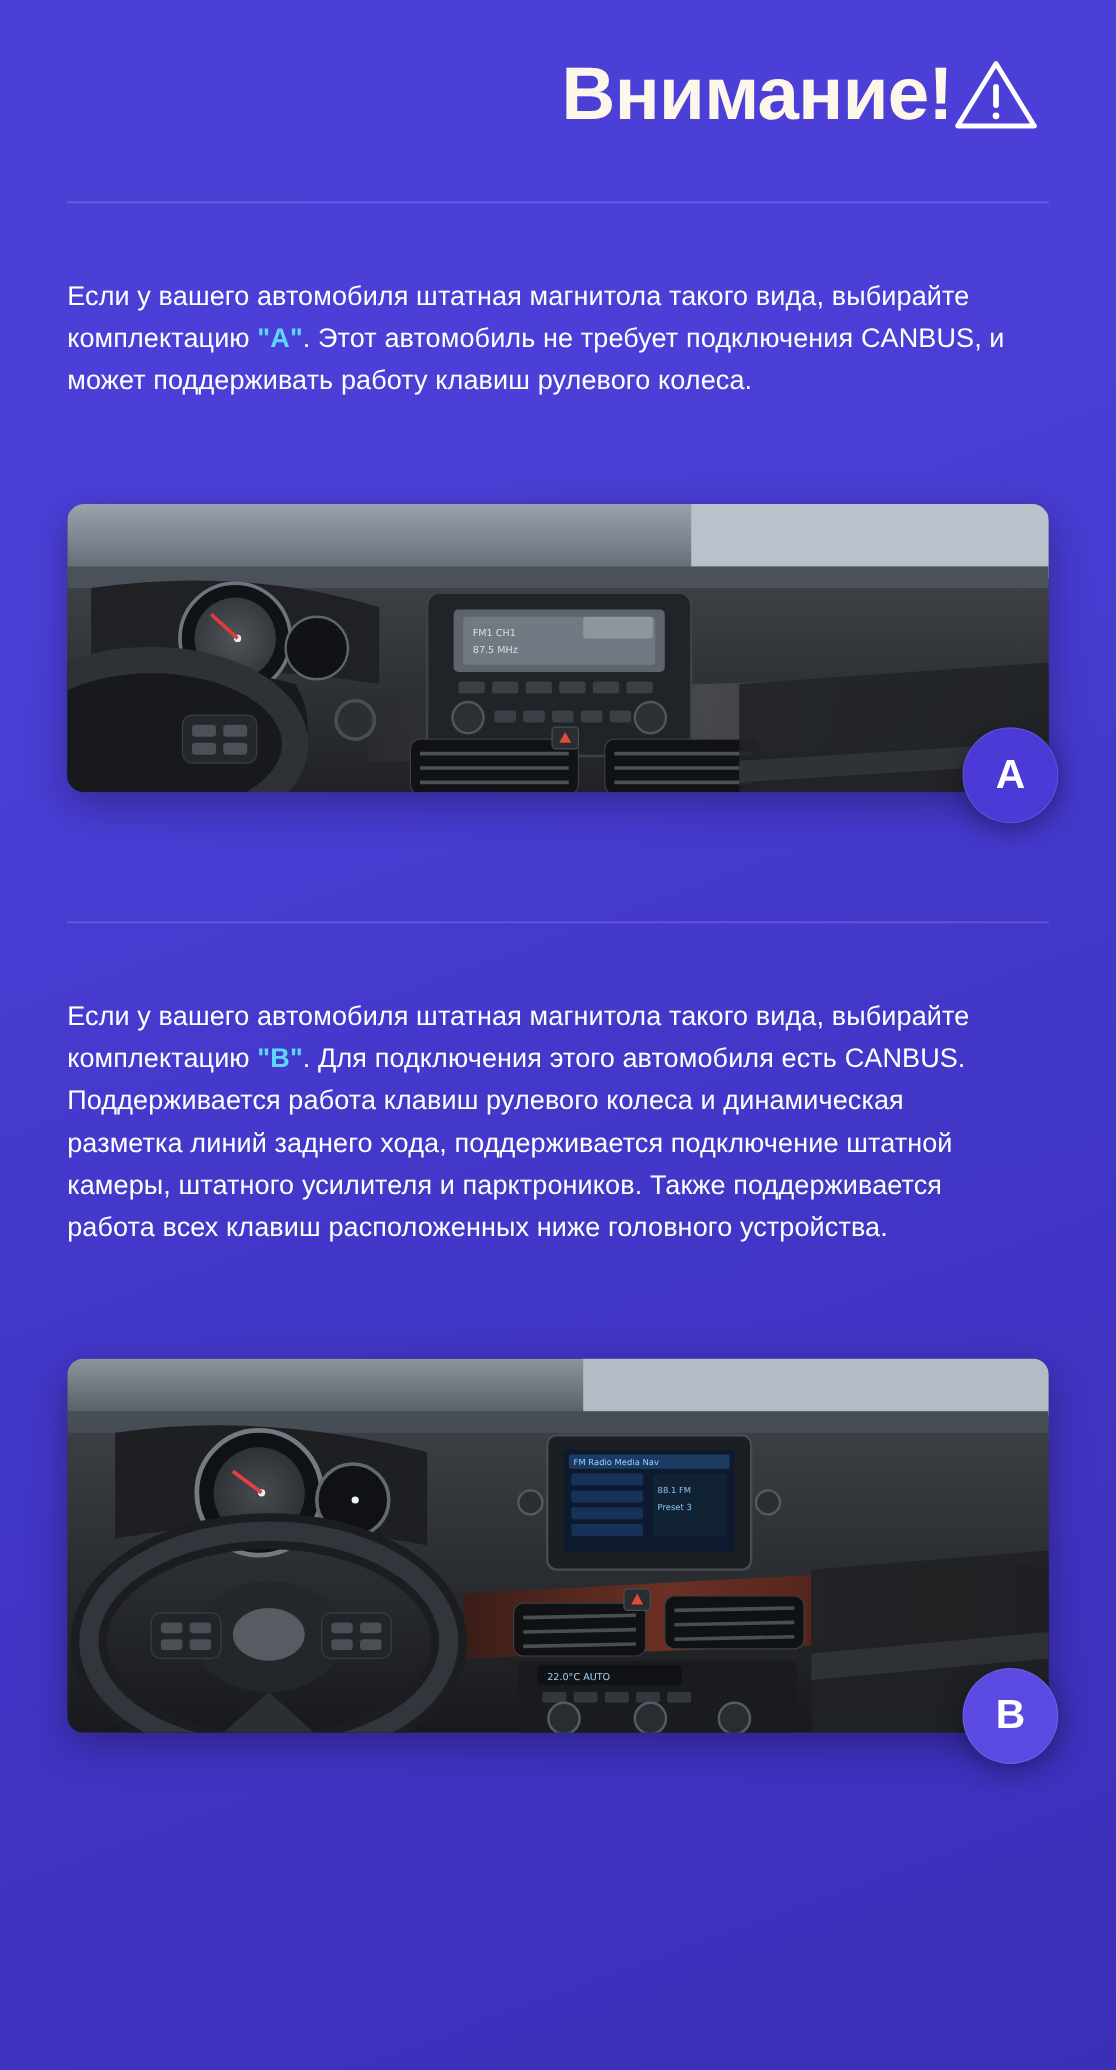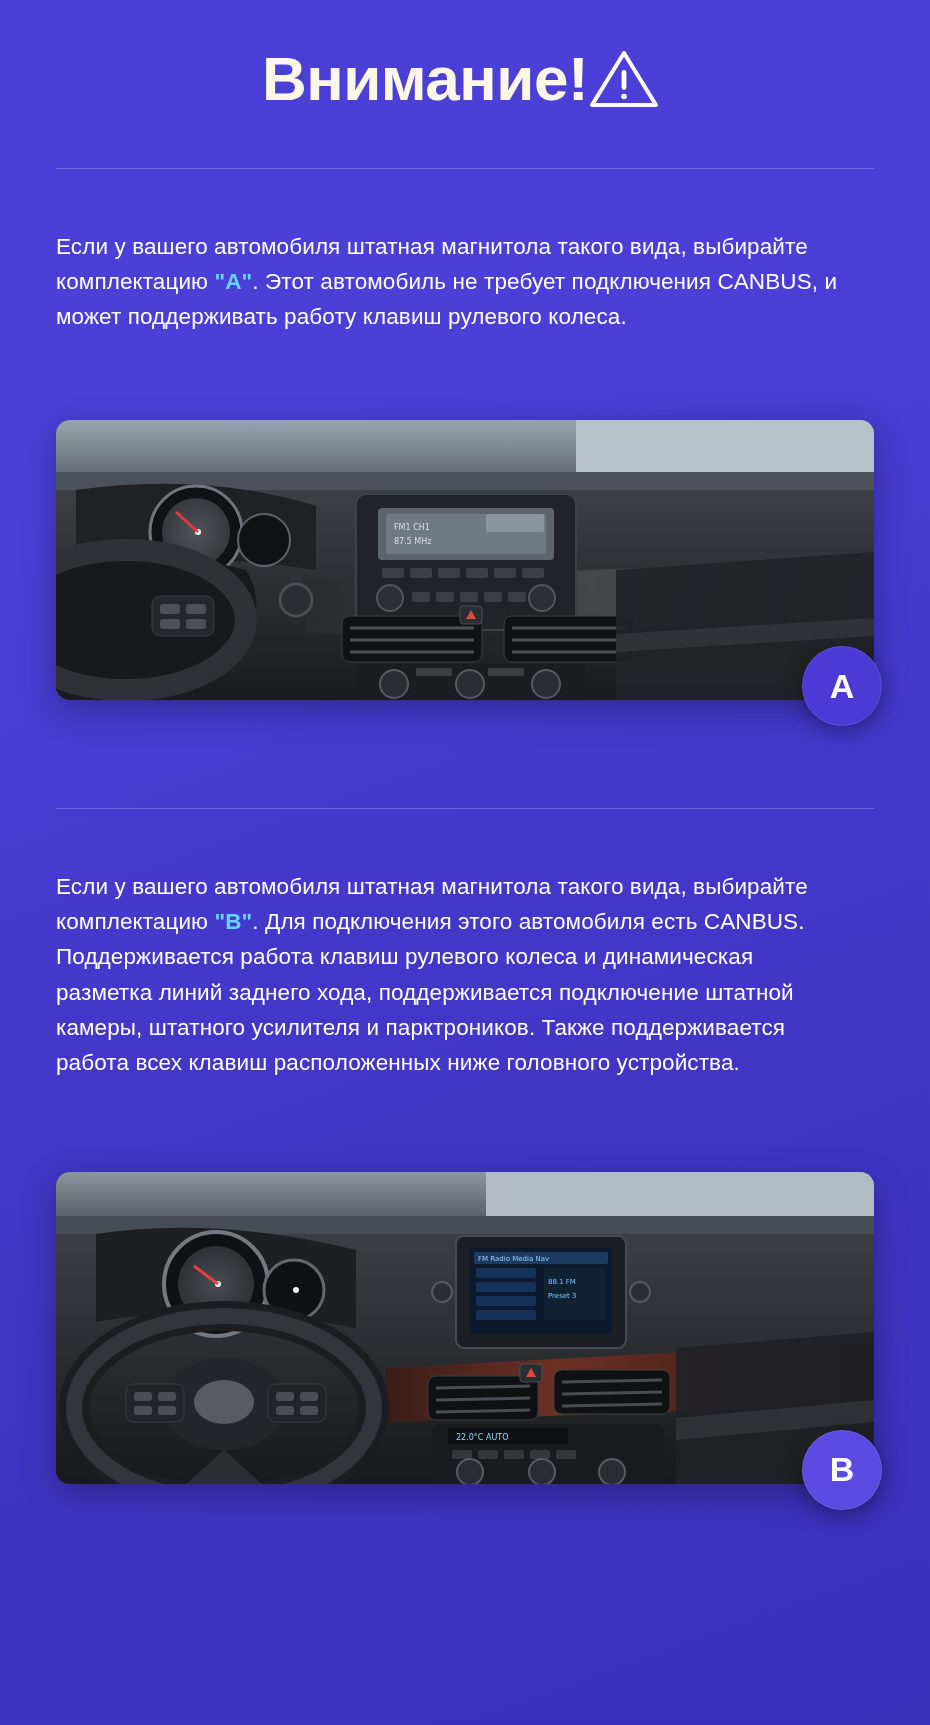--- a/index.html
+++ b/index.html
@@ -18,21 +18,21 @@
     position: relative;
     width: 930px;
     height: 1725px;
     padding: 0 56px;
   }
 
   
   .header {
     display: flex;
     align-items: center;
-    justify-content: center;
+    justify-content: flex-end;
     padding-top: 48px;
     padding-right: 8px;
   }
   .title {
     font-size: 62px;
     font-weight: bold;
     letter-spacing: -0.5px;
     color: #fdf7ea;
     line-height: 1;
   }
@@ -60,21 +60,21 @@
 
   
   .photo-wrap {
     position: relative;
     margin-top: 84px;
     border-radius: 14px;
   }
   .photo {
     position: relative;
     width: 818px;
-    height: 280px;
+    height: 240px;
     border-radius: 14px;
     overflow: hidden;
     box-shadow: 0 10px 34px rgba(0,0,0,0.30);
   }
   .photo.tall { height: 312px; }
 
   .badge {
     position: absolute;
     right: -8px;
     bottom: -26px;

